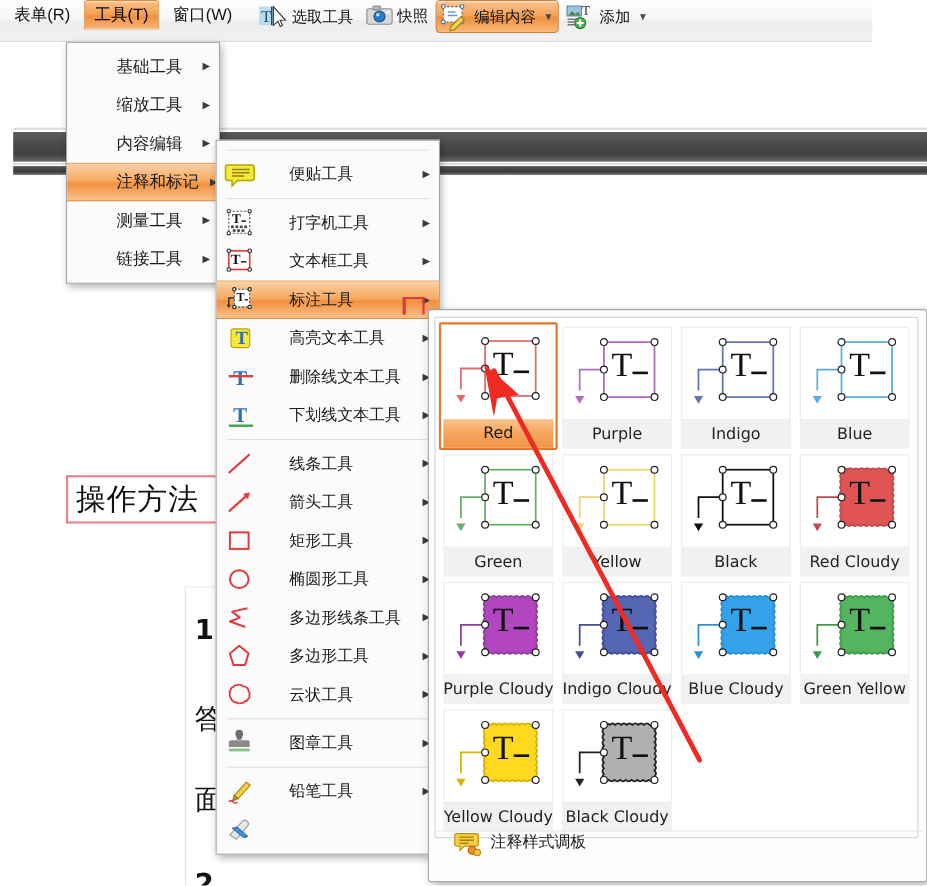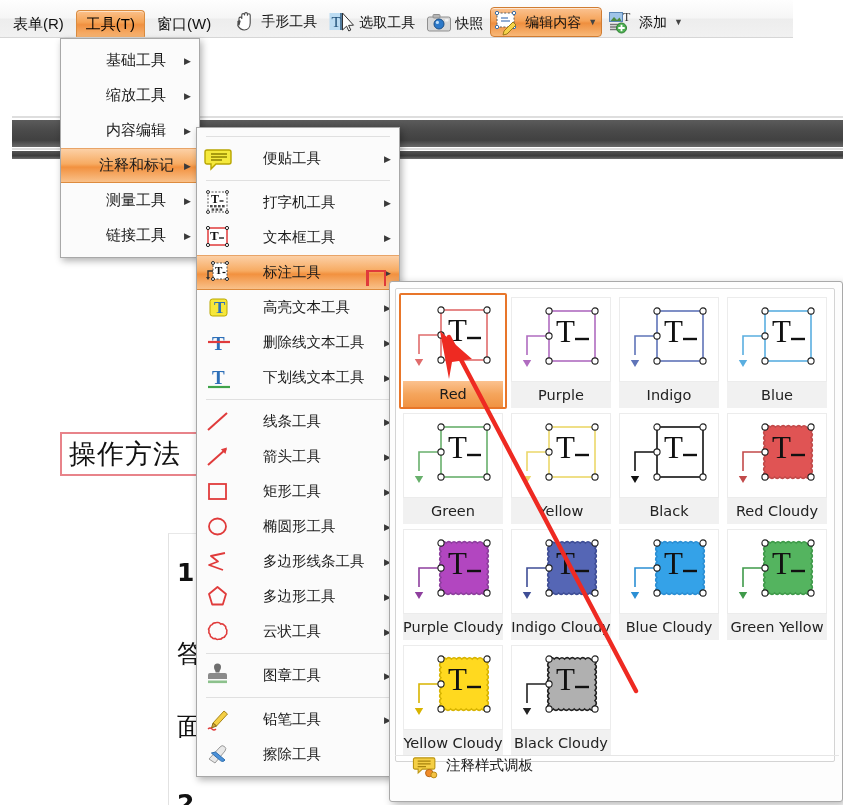--- a/index.html
+++ b/index.html
@@ -11,21 +11,21 @@
     font-family: "Liberation Sans", "DejaVu Sans", sans-serif;
     overflow: hidden;
     -webkit-font-smoothing: antialiased;
   }
 
   
   #menubar {
     position:absolute; left:0; top:0; width:793px; height:38px;
     background: linear-gradient(to bottom,#fefefe 0%,#f6f6f6 48%,#ededed 52%,#f1f1f1 100%);
     border-bottom:1px solid #d6d6d6;
-    display:flex; align-items:flex-end;
+    display:flex; align-items:flex-start;
     white-space:nowrap;
   }
   .mb-item {
     font-size:15px; color:#111; padding:5px 9px; margin:0 1px;
     border:1px solid transparent; border-radius:3px;
     line-height:1;
   }
   .mb-item.active {
     background: linear-gradient(to bottom,#fbc08a 0%,#f5a355 45%,#f09040 55%,#f7b371 100%);
     border:1px solid #d98b3f;
@@ -94,21 +94,21 @@
   .mi {
     position:relative; display:flex; align-items:center;
     height:35px; padding:0 8px 0 8px; cursor:default;
   }
   .mi .ico { width:30px; min-width:30px; height:26px; position:relative; margin-right:5px; }
   .mi .lbl { font-size:14.5px; color:#1a1a1a; flex:1; white-space:nowrap;
              font-family:"DejaVu Sans","Liberation Sans",sans-serif;margin-left:23px; }
   .mi .arr { font-size:9px; color:#3a3a3a; margin-left:10px; }
   .mi.sel {
     background: linear-gradient(to bottom,#fcd0a6 0%,#f7ab62 45%,#f2913f 55%,#f9c18a 100%);
-    border-top:1px solid #e8a468; border-bottom:1px solid #dd8b3e;justify-content:flex-end;
+    border-top:1px solid #e8a468; border-bottom:1px solid #dd8b3e;
   }
   .msep { height:1px; background:#e0e0e0; margin:4px 9px; }
 
   
   #menu1 { left:60px; top:38px; width:140px; }
   #menu1 .mi { height:35px; padding-left:22px; }
   #menu1 .mi .lbl { font-size:15px; }
 
   
   #menu2 { left:196px; top:127px; width:204px; }
@@ -191,28 +191,20 @@
   <div id="right-glyph">三</div>
 </div>
 
 <div id="menubar">
   <div style="width:2px"></div>
   <div class="mb-item">表单(R)</div>
   <div class="mb-item active">工具(T)</div>
   <div class="mb-item">窗口(W)</div>
   <div class="tb-sep"></div>
 
-  <div class="tb-btn">
-    <span class="ic">
-      <svg width="22" height="24" viewBox="0 0 22 24">
-        <path d="M4 16 V9.5 a1.4 1.4 0 0 1 2.8 0 V6 a1.4 1.4 0 0 1 2.8 0 V5 a1.4 1.4 0 0 1 2.8 0 v1.2 a1.4 1.4 0 0 1 2.8 0 V14 c0 4-2.2 7-6 7 -3.6 0-5.2-2.4-6.4-4.4 L3 13.6 a1.3 1.3 0 0 1 2.1-1.5z" fill="#ffffff" stroke="#4a4a4a" stroke-width="1.1" stroke-linejoin="round"></path>
-      </svg>
-    </span>
-    <span>手形工具</span>
-  </div>
 
   <div class="tb-btn">
     <span class="ic">
       <svg width="26" height="22" viewBox="0 0 26 22">
         <rect x="0.5" y="2" width="12" height="17" fill="#bcdcf2"></rect>
         <text x="2.5" y="16" font-family="Liberation Serif, serif" font-size="15" fill="#1f4f78">T</text>
         <path d="M12 2 v17" stroke="#1f4f78" stroke-width="1.4"></path>
         <path d="M13.5 2 L13.5 19 L17.6 15.2 L19.8 20 L21.8 19 L19.6 14.4 L24.5 14.2 Z" fill="#ffffff" stroke="#333" stroke-width="1"></path>
       </svg>
     </span>
@@ -497,21 +489,20 @@
     <span class="arr">▶</span>
   </div>
 
   <div class="mi">
     <span class="ico">
       <svg width="30" height="26" viewBox="0 0 30 26">
         <path d="M4 17 L15 5 a3 3 0 0 1 5 4 L10 21 z" fill="#e8e8e8" stroke="#9a9a9a"></path>
         <path d="M10.5 10 L20 18 a3 3 0 0 1 -4.6 0.6 L6.4 11 z" fill="#4a90d9" stroke="#2f6fae"></path>
       </svg>
     </span>
-    <span class="lbl">擦除工具</span>
   </div>
 </div>
 
 <div id="red-corner"></div>
 <div id="red-corner2"></div>
 
 <div id="palette">
   <div id="swatch-area">
       <div class="sw selected">
         <div class="thumb">

